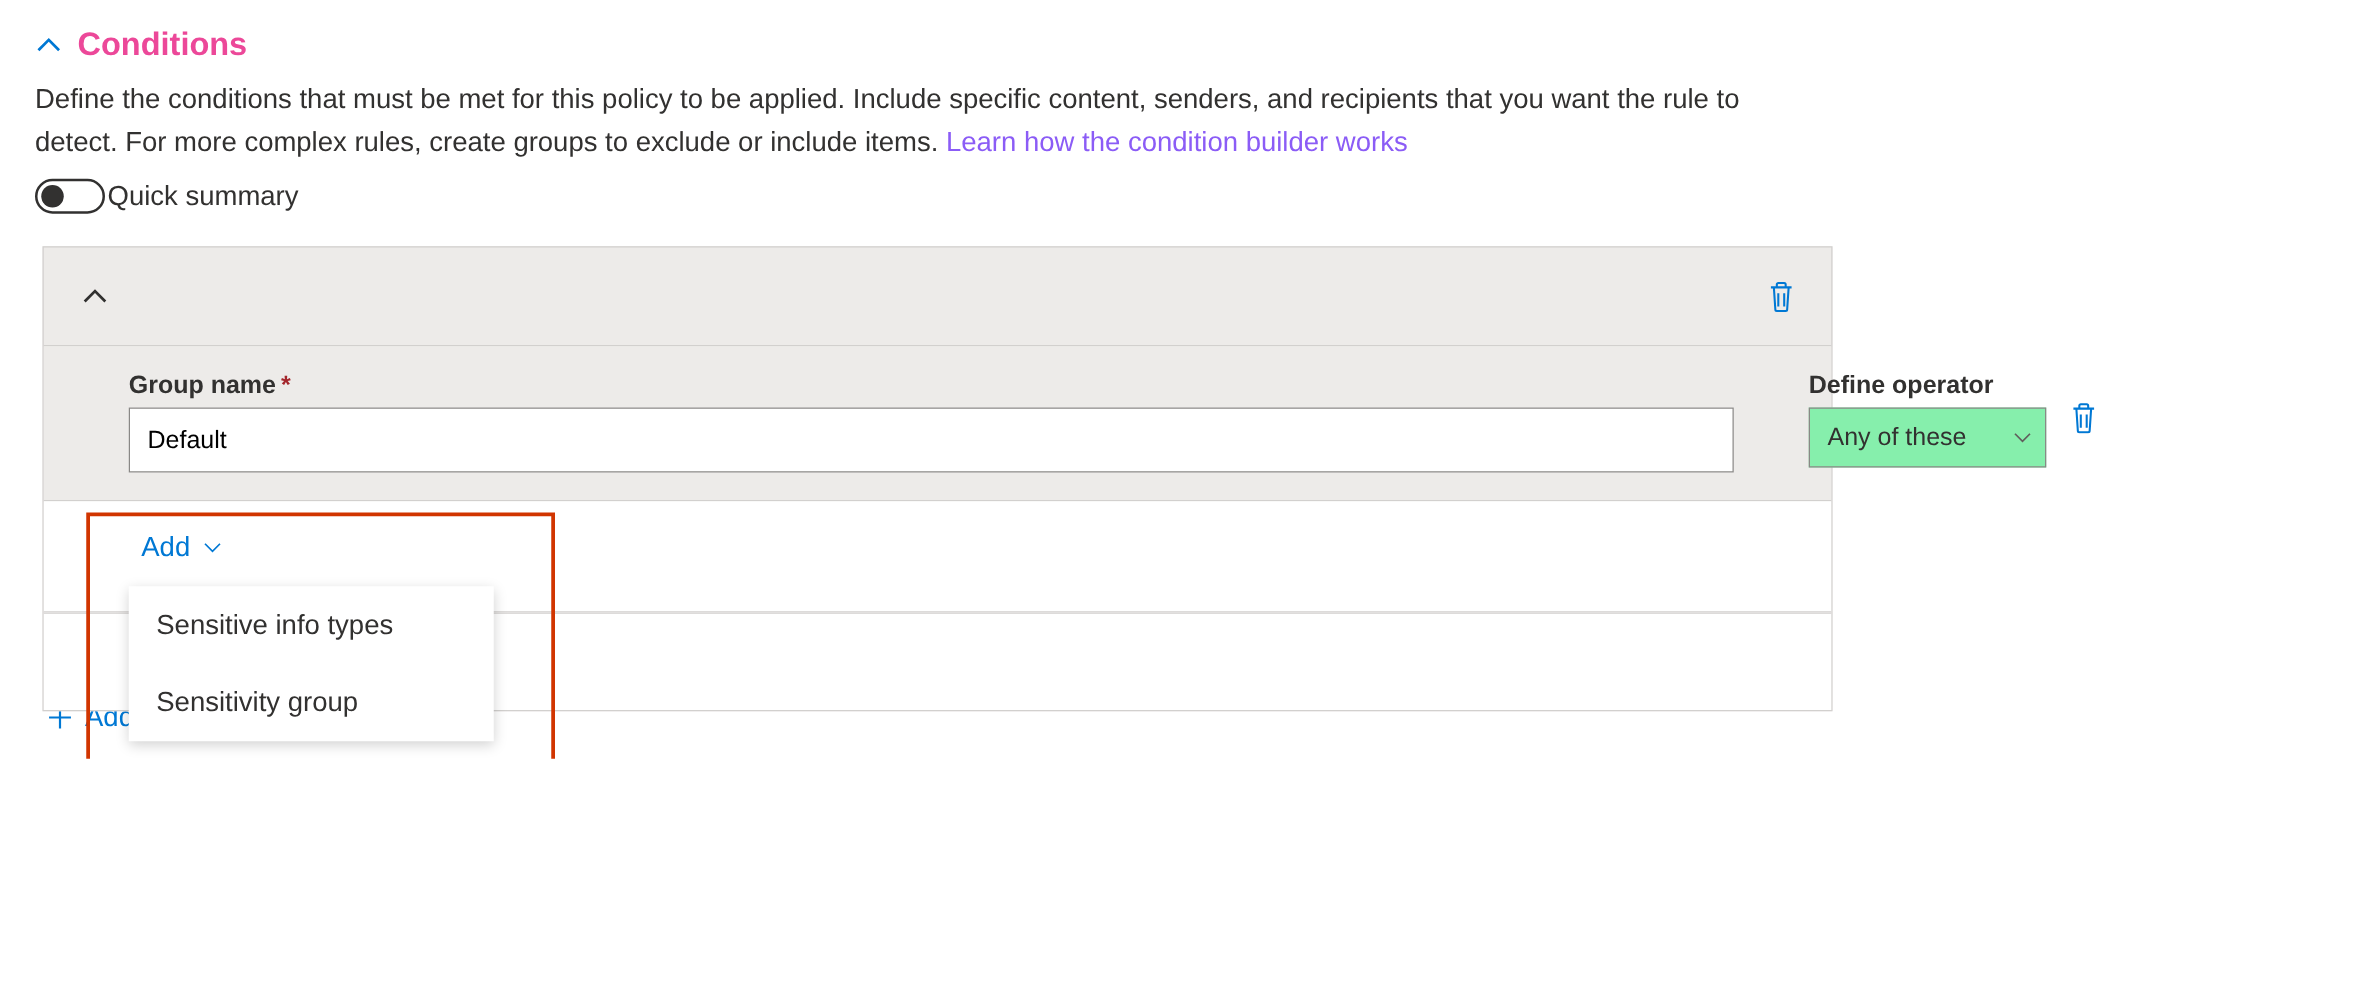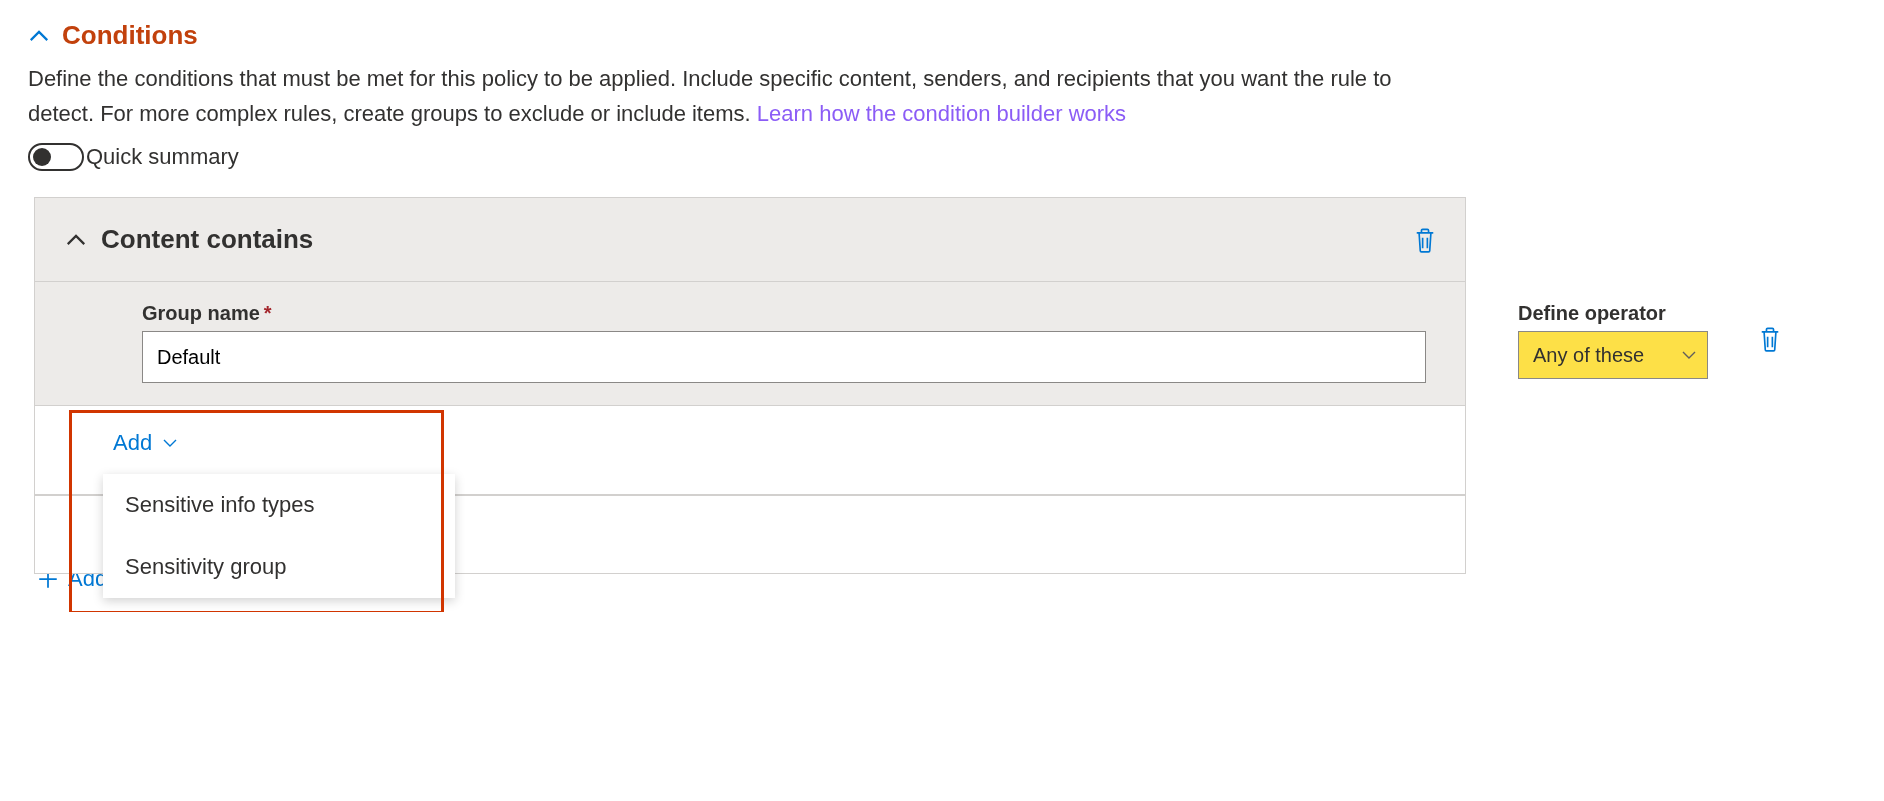--- a/index.html
+++ b/index.html
@@ -14,21 +14,21 @@
   }
   .section-header {
     display: flex;
     align-items: center;
     gap: 12px;
     margin-bottom: 10px;
   }
   .section-title {
     font-size: 26px;
     font-weight: 700;
-    color: #c2410c;
+    color: #ec4899;
   }
   .description {
     font-size: 22px;
     line-height: 1.6;
     color: #323130;
     max-width: 1380px;
     margin-bottom: 12px;
   }
   .description a {
     color: #8b5cf6;
@@ -81,24 +81,23 @@
     gap: 14px;
   }
   .panel-title {
     font-size: 26px;
     font-weight: 700;
   }
   .group-row {
     display: flex;
     align-items: flex-start;
     justify-content: space-between;
-    padding: 20px 28px 22px 107px;
+    padding: 20px 28px 22px 68px;
     border-bottom: 1px solid #d2d0ce;
     background: #edebe9;
-    gap: 32px;
   }
   .group-name-block { flex: 1 1 auto; }
   .group-label {
     font-size: 20px;
     font-weight: 600;
     margin-bottom: 6px;
   }
   .group-label .req { color: #a4262c; margin-left: 4px; }
   .group-input {
     width: 1284px;
@@ -109,21 +108,21 @@
     padding: 0 14px;
     outline: none;
   }
   .group-operator-block {
     margin-left: 60px;
   }
   .group-operator-select {
     width: 190px;
     height: 48px;
     border: 1px solid #8a8886;
-    background: #fde047;
+    background: #86efac;
     display: flex;
     align-items: center;
     justify-content: space-between;
     padding: 0 10px 0 14px;
     font-size: 20px;
     margin-top: 4px;
     cursor: pointer;
   }
   .trash-btn {
     margin-left: 18px;
@@ -143,21 +142,21 @@
     font-size: 22px;
     display: flex;
     align-items: center;
     gap: 10px;
     cursor: pointer;
   }
   .dropdown-menu {
     position: absolute;
     left: 68px;
     top: 68px;
-    width: 352px;
+    width: 292px;
     background: #ffffff;
     box-shadow: 0 3px 10px rgba(0,0,0,0.18);
     z-index: 5;
   }
   .dropdown-item {
     padding: 18px 22px;
     font-size: 22px;
     cursor: pointer;
   }
   .spacer-row {
@@ -211,21 +210,20 @@
 </div>
 
 <div class="panel">
   <div class="panel-header">
     <div class="panel-header-left">
       <span style="cursor:pointer">
         <svg width="22" height="22" viewBox="0 0 16 16">
             <path d="M2 11 L8 5 L14 11" fill="none" stroke="#323130" stroke-width="1.6"></path>
           </svg>
       </span>
-      <span class="panel-title">Content contains</span>
     </div>
     <span style="cursor:pointer">
       <svg width="24" height="26" viewBox="0 0 20 22">
           <path d="M3 5h14M8 2h4a1 1 0 011 1v2H7V3a1 1 0 011-1zM5 5l1 15a1 1 0 001 1h6a1 1 0 001-1l1-15M8 9v9M12 9v9" fill="none" stroke="#0078d4" stroke-width="1.4"></path>
         </svg>
     </span>
   </div>
 
   <div class="group-row">
     <div class="group-name-block">

